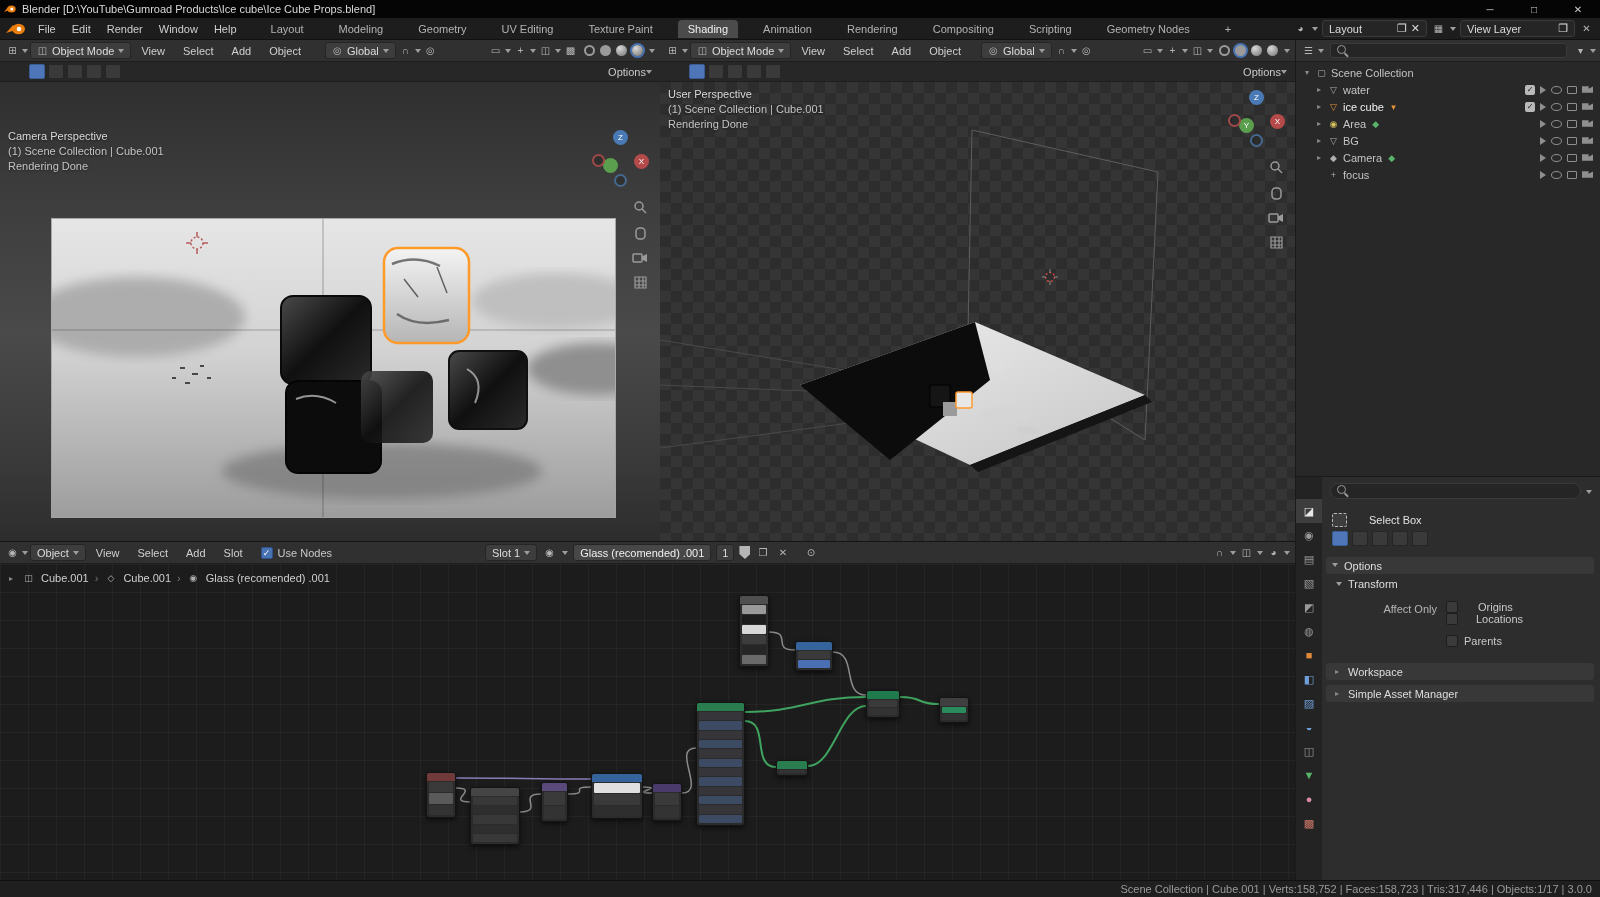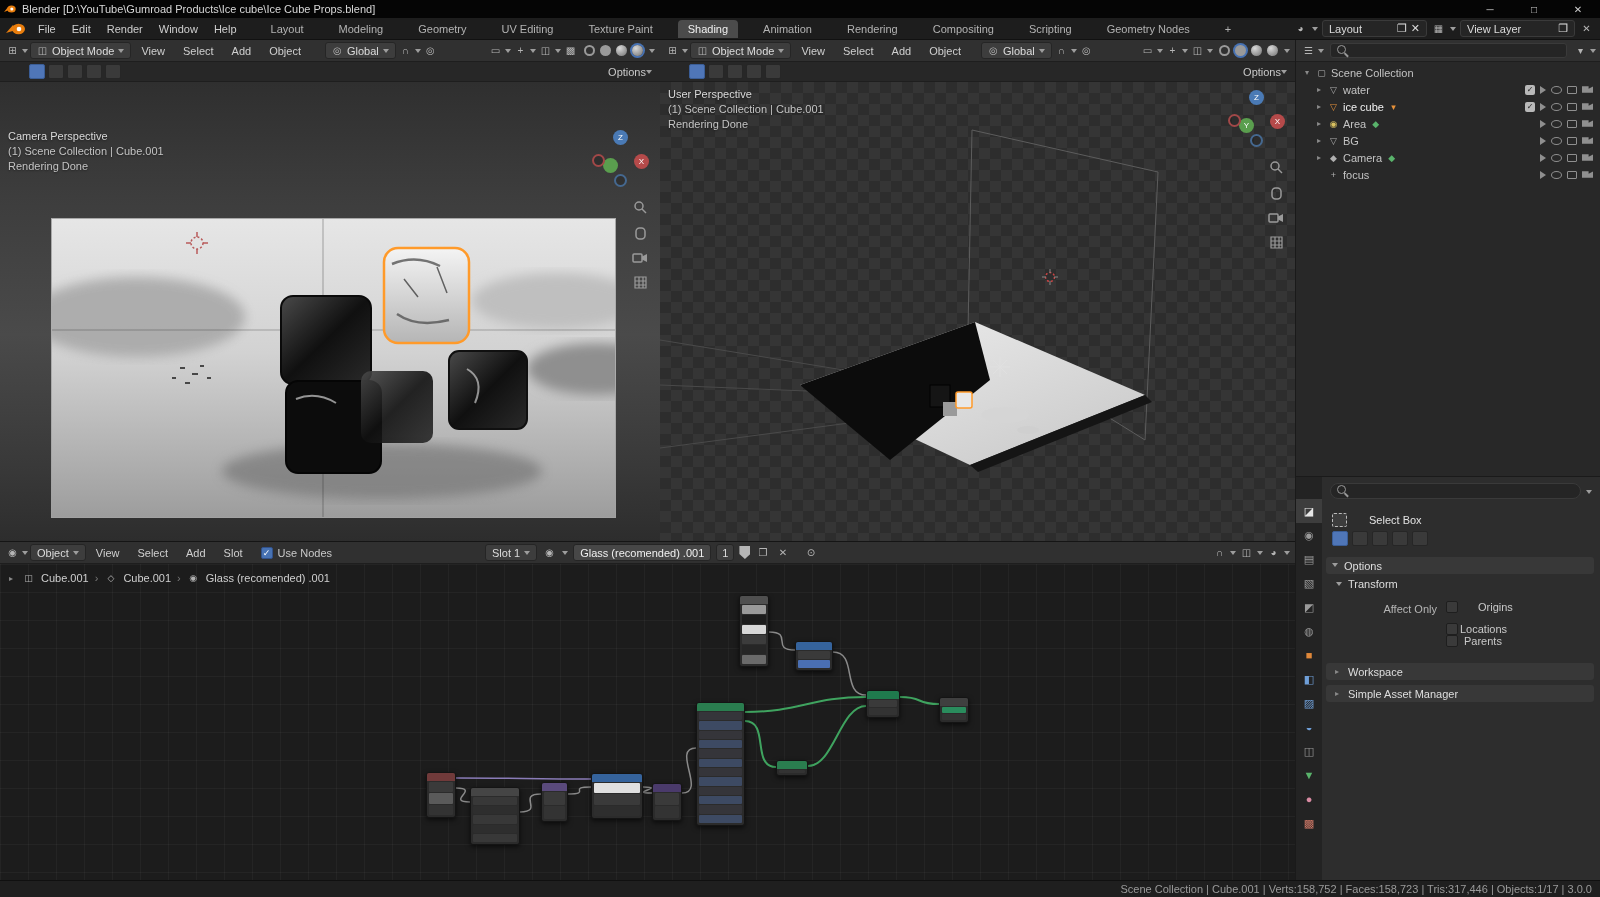--- a/index.html
+++ b/index.html
@@ -516,21 +516,21 @@
   </div>
   <div class="row abs" style="left:14px;top:101px;gap:6px">
     <span class="chev" style="margin-top:2px"></span>
     <span style="color:#dedede">Transform</span>
   </div>
   <div class="abs" style="left:30px;top:126px;width:85px;text-align:right;color:#b5b5b5">Affect Only</div>
   <div class="row abs" style="left:124px;top:124px;gap:20px">
     <span class="cb"></span>
     <span>Origins</span>
   </div>
-  <div class="row abs" style="left:124px;top:146px;gap:2px">
+  <div class="row abs" style="left:124px;top:136px;gap:18px">
     <span class="cb"></span>
     <span>Locations</span>
   </div>
   <div class="row abs" style="left:124px;top:158px;gap:6px">
     <span class="cb"></span>
     <span>Parents</span>
   </div>
   <div class="panelhdr abs" style="left:4px;top:186px;width:268px">
     <span class="oexp">▸</span>
     <span>Workspace</span>

